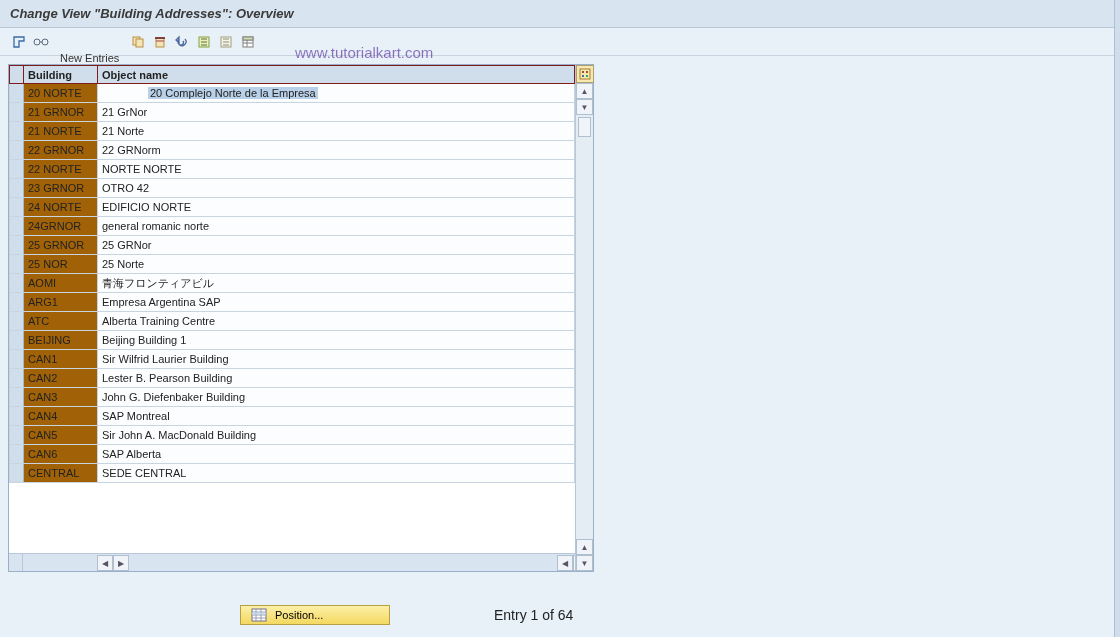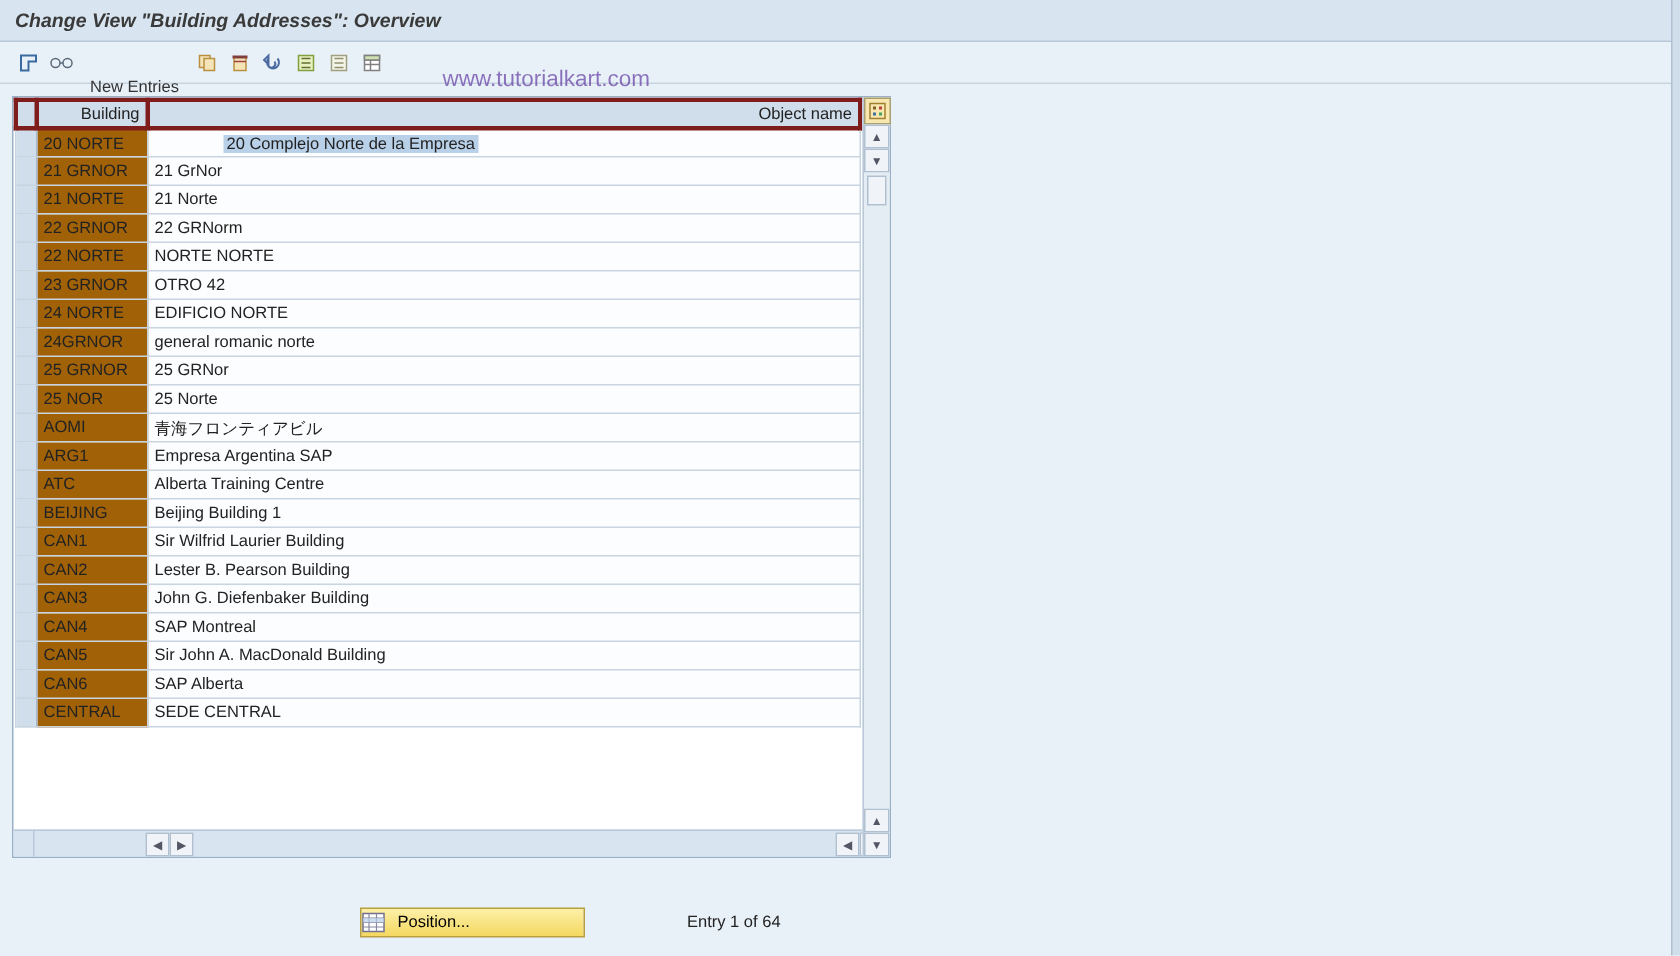--- a/index.html
+++ b/index.html
@@ -76,24 +76,24 @@
     .table-body {
       flex: 1;
       overflow: hidden;
     }
     .tbl {
       border-collapse: collapse;
       width: 100%;
     }
     .tbl th {
       background: #d0ddea;
-      border: 3px solid #7f1d1d;
-      text-align: right;
+      border: 1px solid #7f1d1d;
+      text-align: left;
       padding: 2px 4px;
-      font-weight: normal;
+      font-weight: bold;
       font-size: 11px;
       color: #222;
       height: 18px;
     }
     .tbl td {
       border: 1px solid #c8d4e0;
       padding: 1px 4px;
       font-size: 11px;
       height: 19px;
       background: #fcfdfe;
@@ -189,37 +189,37 @@
       right: 0;
       padding: 4px 10px;
       display: flex;
       align-items: center;
       gap: 20px;
     }
     .position-btn {
       margin-left: 230px;
       background: linear-gradient(#fdf0a8, #f4d860);
       border: 1px solid #b8a040;
-      padding: 2px 10px 2px 0;
+      padding: 2px 10px 2px 10px;
       display: flex;
       align-items: center;
       gap: 8px;
       cursor: pointer;
       font-size: 11px;
       min-width: 150px;
     }
     .pos-icon {
       width: 16px;
       height: 14px;
       display: inline-block;
     }
     .entry-text {
-      font-size: 11px;
+      font-size: 14px;
       color: #222;
-      margin-left: 48px;
+      margin-left: 84px;
     }
     .right-border {
       position: absolute;
       right: 0;
       top: 0;
       bottom: 0;
       width: 6px;
       background: #d0ddea;
       border-left: 1px solid #b0c0d0;
     }

